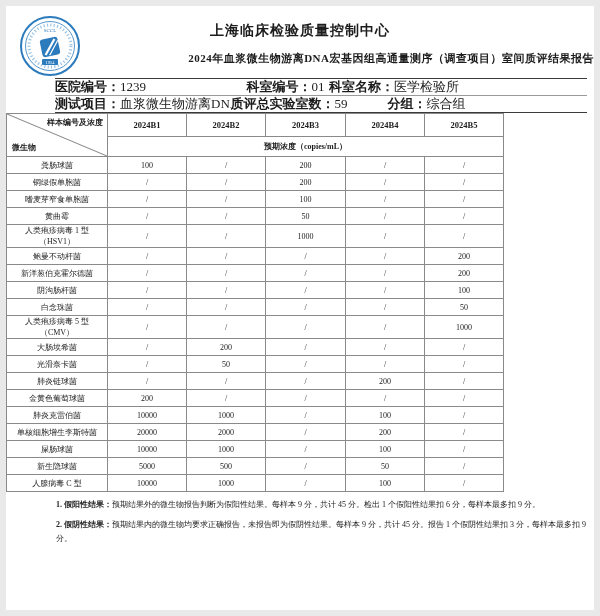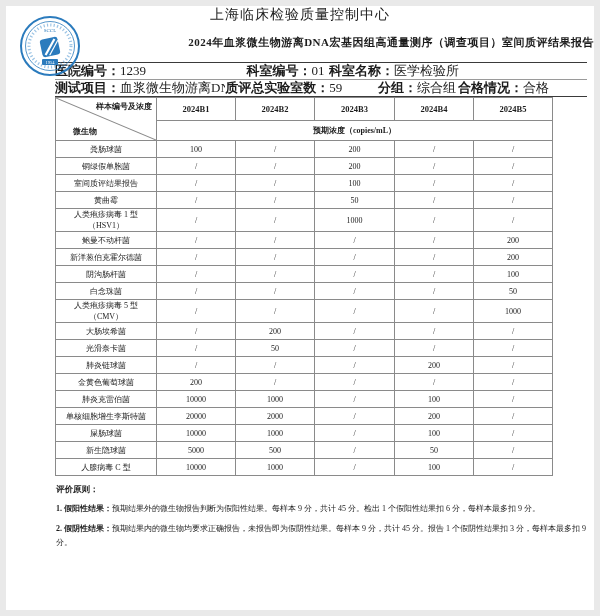--- a/index.html
+++ b/index.html
@@ -9,60 +9,60 @@
     font-family:"Liberation Serif","DejaVu Serif",serif;
     color:#1c1c1c;
   }
   .page{
     position:absolute;left:6px;top:6px;right:6px;bottom:6px;
     background:#ffffff;overflow:hidden;
   }
   
   .logo-wrap{position:absolute;left:12px;top:8px;width:64px;height:64px;}
   .org-title{
-    text-align:center;font-size:14px;font-weight:normal;
-    letter-spacing:1px;
+    text-align:center;font-size:14px;font-weight:bold;
+    padding-top:16px;letter-spacing:1px;
   }
   .report-title{
     text-align:right;font-size:11px;font-weight:bold;margin-top:11px;letter-spacing:.5px;
   }
   
   .info-table{
     margin:12px 7px 0 49px;
     border-top:1.5px solid #3a3a3a;
     border-bottom:1.5px solid #3a3a3a;
     font-size:13px;
   }
   .info-row{display:flex;align-items:center;height:16px;}
   .info-row + .info-row{border-top:1px solid #9a9a9a;}
   .info-cell{white-space:nowrap;overflow:hidden;}
   .info-cell b{font-weight:bold;}
   .ic-0{width:33%;} .ic-1{width:26.5%;} .ic-2{width:15.5%;padding-left:16px;} .ic-3{width:25%;}
   
   .section-title{margin:6px 0 3px 50px;font-size:8.5px;font-weight:bold;}
   
   table.exp{
-    margin-left:49px;width:497px;table-layout:fixed;
+    width:497px;table-layout:fixed;
     border-collapse:collapse;font-size:8px;
     border:1.6px solid #3a3a3a;
   }
   table.exp th,table.exp td{
     border:1px solid #8a8a8a;text-align:center;vertical-align:middle;
     padding:0 2px;overflow:hidden;
   }
   table.exp .col-h{height:22px;font-weight:bold;font-size:8.5px;}
   table.exp .subheader-cell{height:19px;font-weight:bold;}
   table.exp tbody tr{height:17px;}
   .corner-cell{position:relative;padding:0;}
   .corner-svg{position:absolute;left:0;top:0;width:100%;height:100%;}
   .corner-top{
     position:absolute;right:4px;top:3px;font-size:8px;font-weight:bold;
   }
   .corner-bottom{
-    position:absolute;left:17px;bottom:3px;font-size:8px;font-weight:bold;
+    position:absolute;left:5px;bottom:3px;font-size:8px;font-weight:bold;
   }
   
   .score-line{margin:9px 0 0 50px;font-size:8.5px;font-weight:bold;}
   .rules-title{margin:8px 0 0 50px;font-size:8.5px;font-weight:bold;}
   .rule-line{margin:6px 8px 0 50px;font-size:8px;line-height:1.75;}
   .rule-line b{font-weight:bold;text-align:center;}
 </style>
 </head>
 <body>
 <div class="page">
@@ -89,21 +89,20 @@
   <div class="info-table">
     <div class="info-row">
       <span class="info-cell ic-0"><b>医院编号：</b><span>1239</span></span>
       <span class="info-cell ic-2"><b>科室编号：</b><span>01</span></span>
       <span class="info-cell ic-3"><b>科室名称：</b><span>医学检验所</span></span>
     </div>
     <div class="info-row">
       <span class="info-cell ic-0"><b>测试项目：</b><span>血浆微生物游离DNA宏基因组高通量测序</span></span>
       <span class="info-cell ic-1"><b>质评总实验室数：</b><span>59</span></span>
       <span class="info-cell ic-2"><b>分组：</b><span>综合组</span></span>
-      <span class="info-cell ic-3"><b>合格情况：</b><span>合格</span></span>
     </div>
   </div>
 
 
   <table class="exp">
     <colgroup>
       <col style="width:101px">
       <col style="width:79px">
         <col style="width:79px">
         <col style="width:80px">
@@ -141,21 +140,21 @@
         </tr>
         <tr>
           <td>铜绿假单胞菌</td>
           <td>/</td>
           <td>/</td>
           <td>200</td>
           <td>/</td>
           <td>/</td>
         </tr>
         <tr>
-          <td>室间质评结果报告</td>
+          <td>嗜麦芽窄食单胞菌</td>
           <td>/</td>
           <td>/</td>
           <td>100</td>
           <td>/</td>
           <td>/</td>
         </tr>
         <tr>
           <td>黄曲霉</td>
           <td>/</td>
           <td>/</td>
@@ -280,17 +279,16 @@
           <td>10000</td>
           <td>1000</td>
           <td>/</td>
           <td>100</td>
           <td>/</td>
         </tr>
       </tbody>
   </table>
 
 
-  <div class="rules-title">评价原则：</div>
   <div class="rule-line"><b>1. 假阳性结果：</b><span>预期结果外的微生物报告判断为假阳性结果。每样本 9 分，共计 45 分。检出 1 个假阳性结果扣 6 分，每样本最多扣 9 分。</span></div>
   <div class="rule-line"><b>2. 假阴性结果：</b><span>预期结果内的微生物均要求正确报告，未报告即为假阴性结果。每样本 9 分，共计 45 分。报告 1 个假阴性结果扣 3 分，每样本最多扣 9 分。</span></div>
 
 </div>
 
 </body></html>

